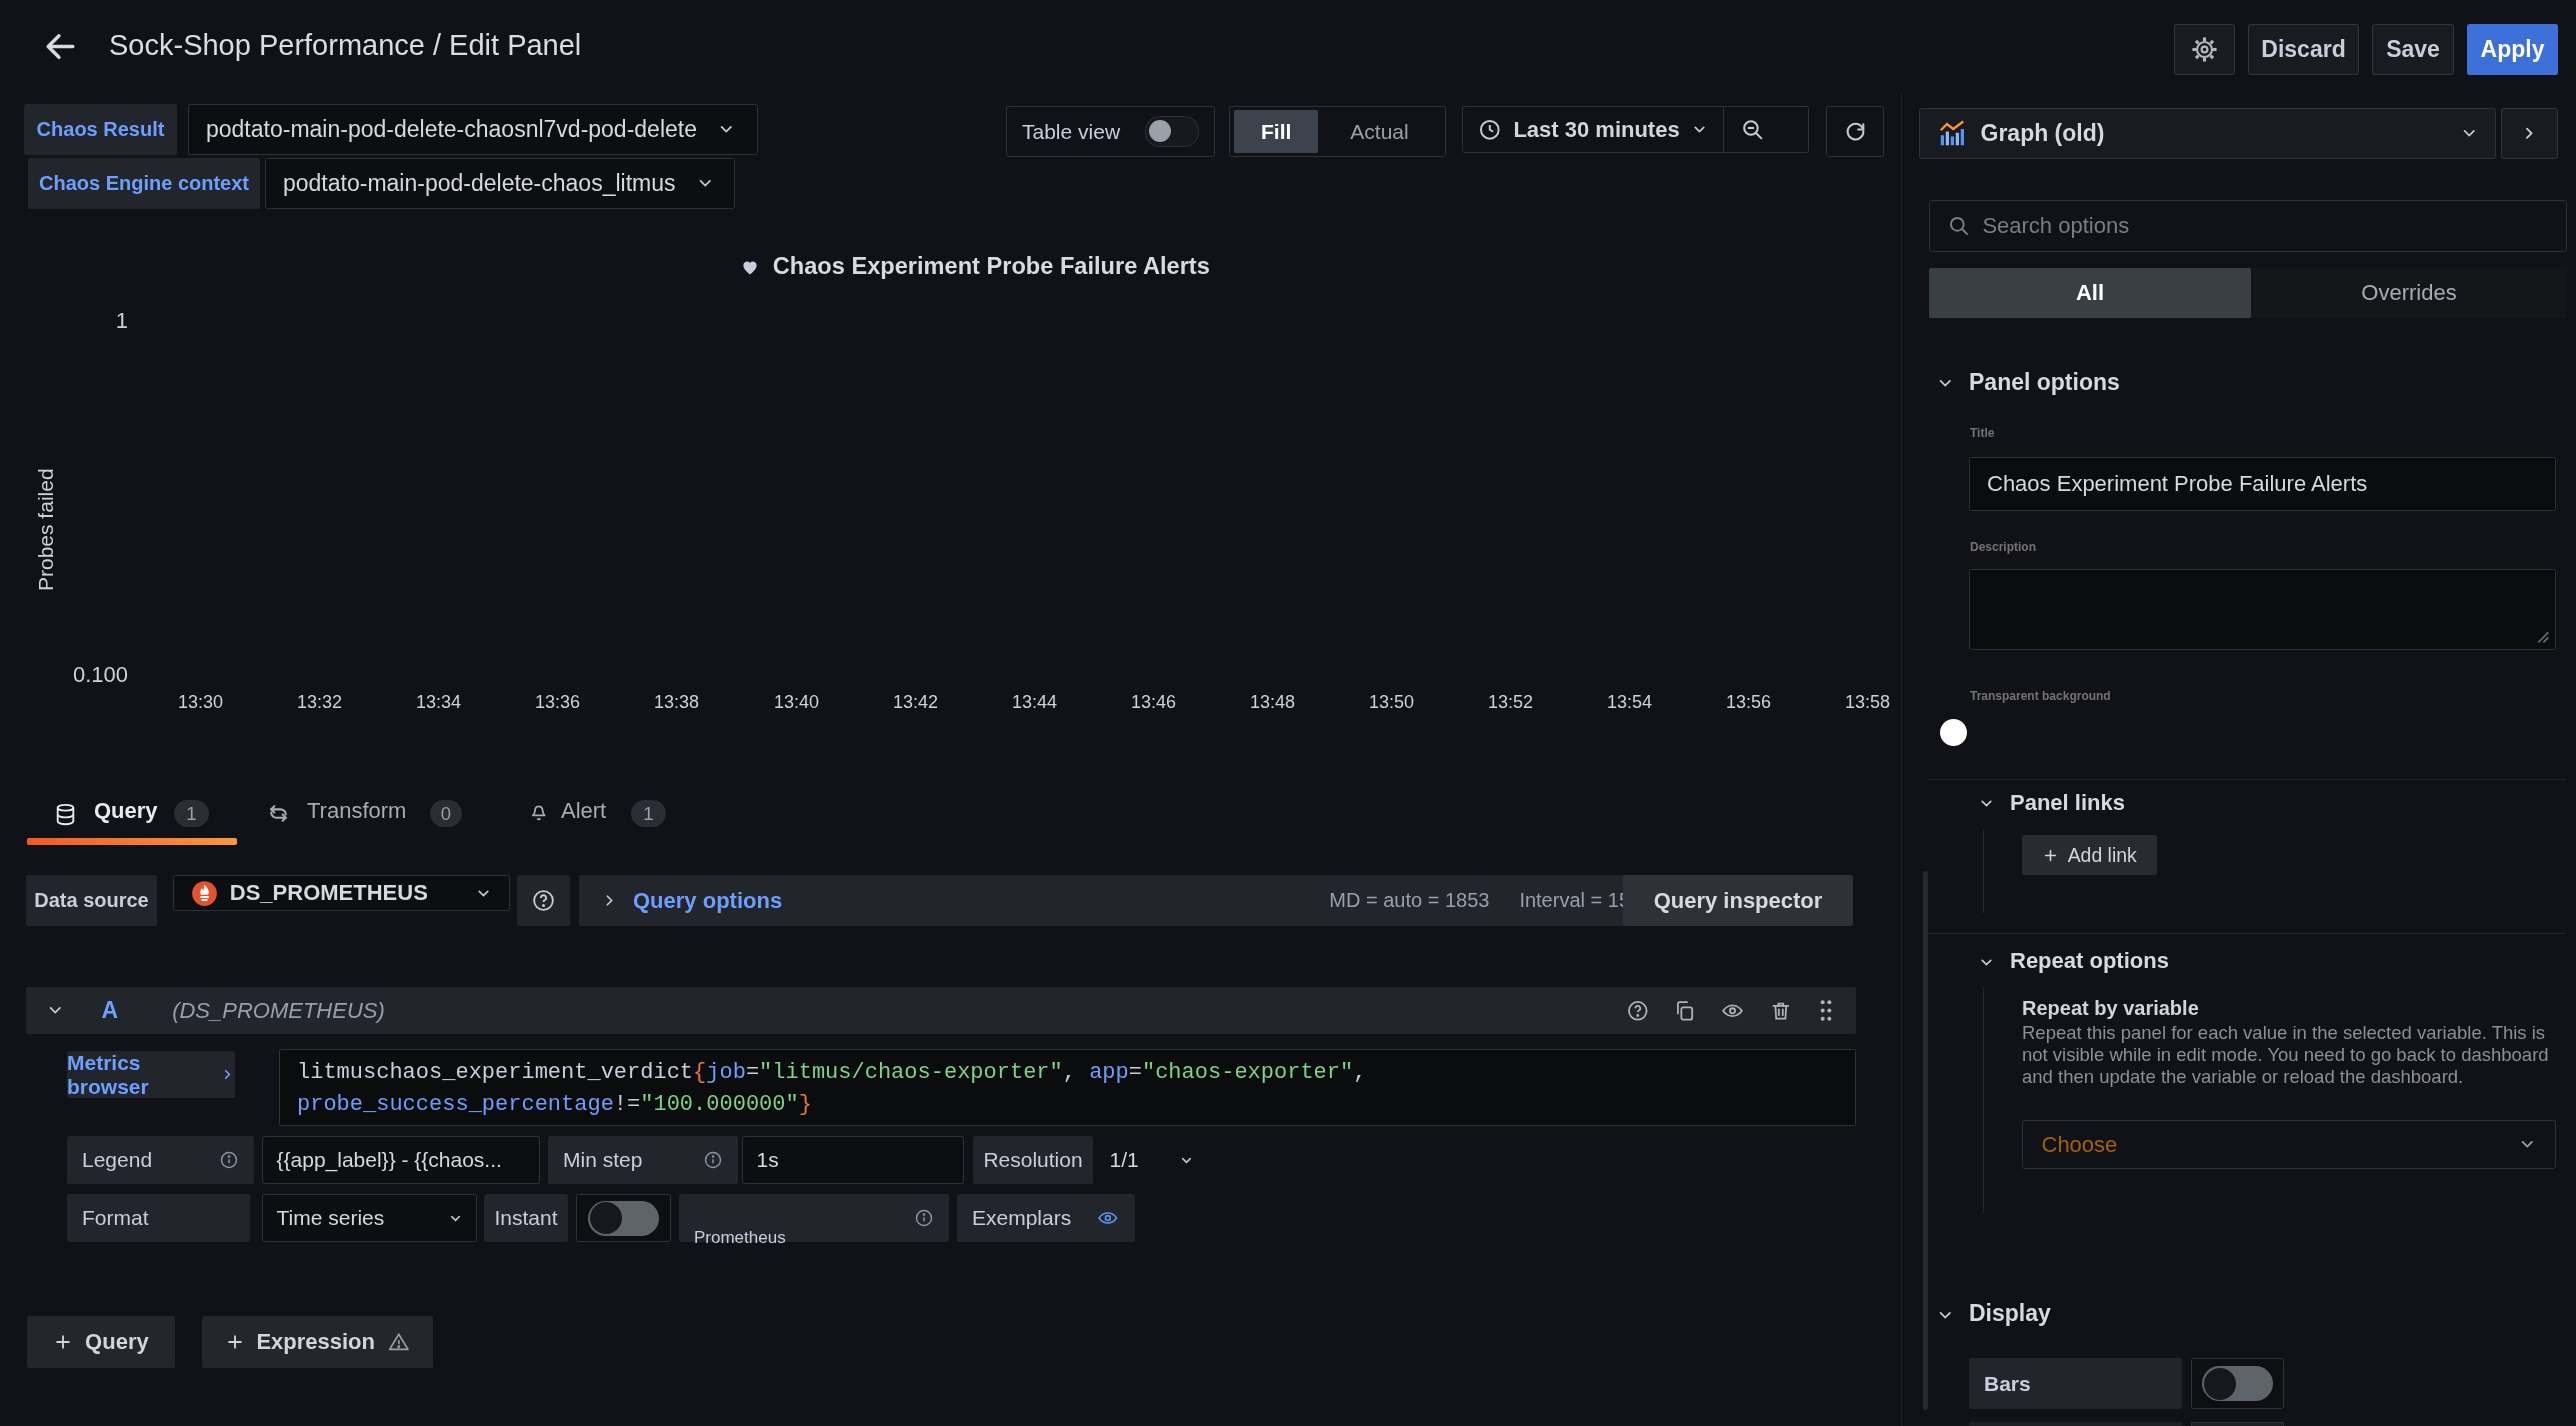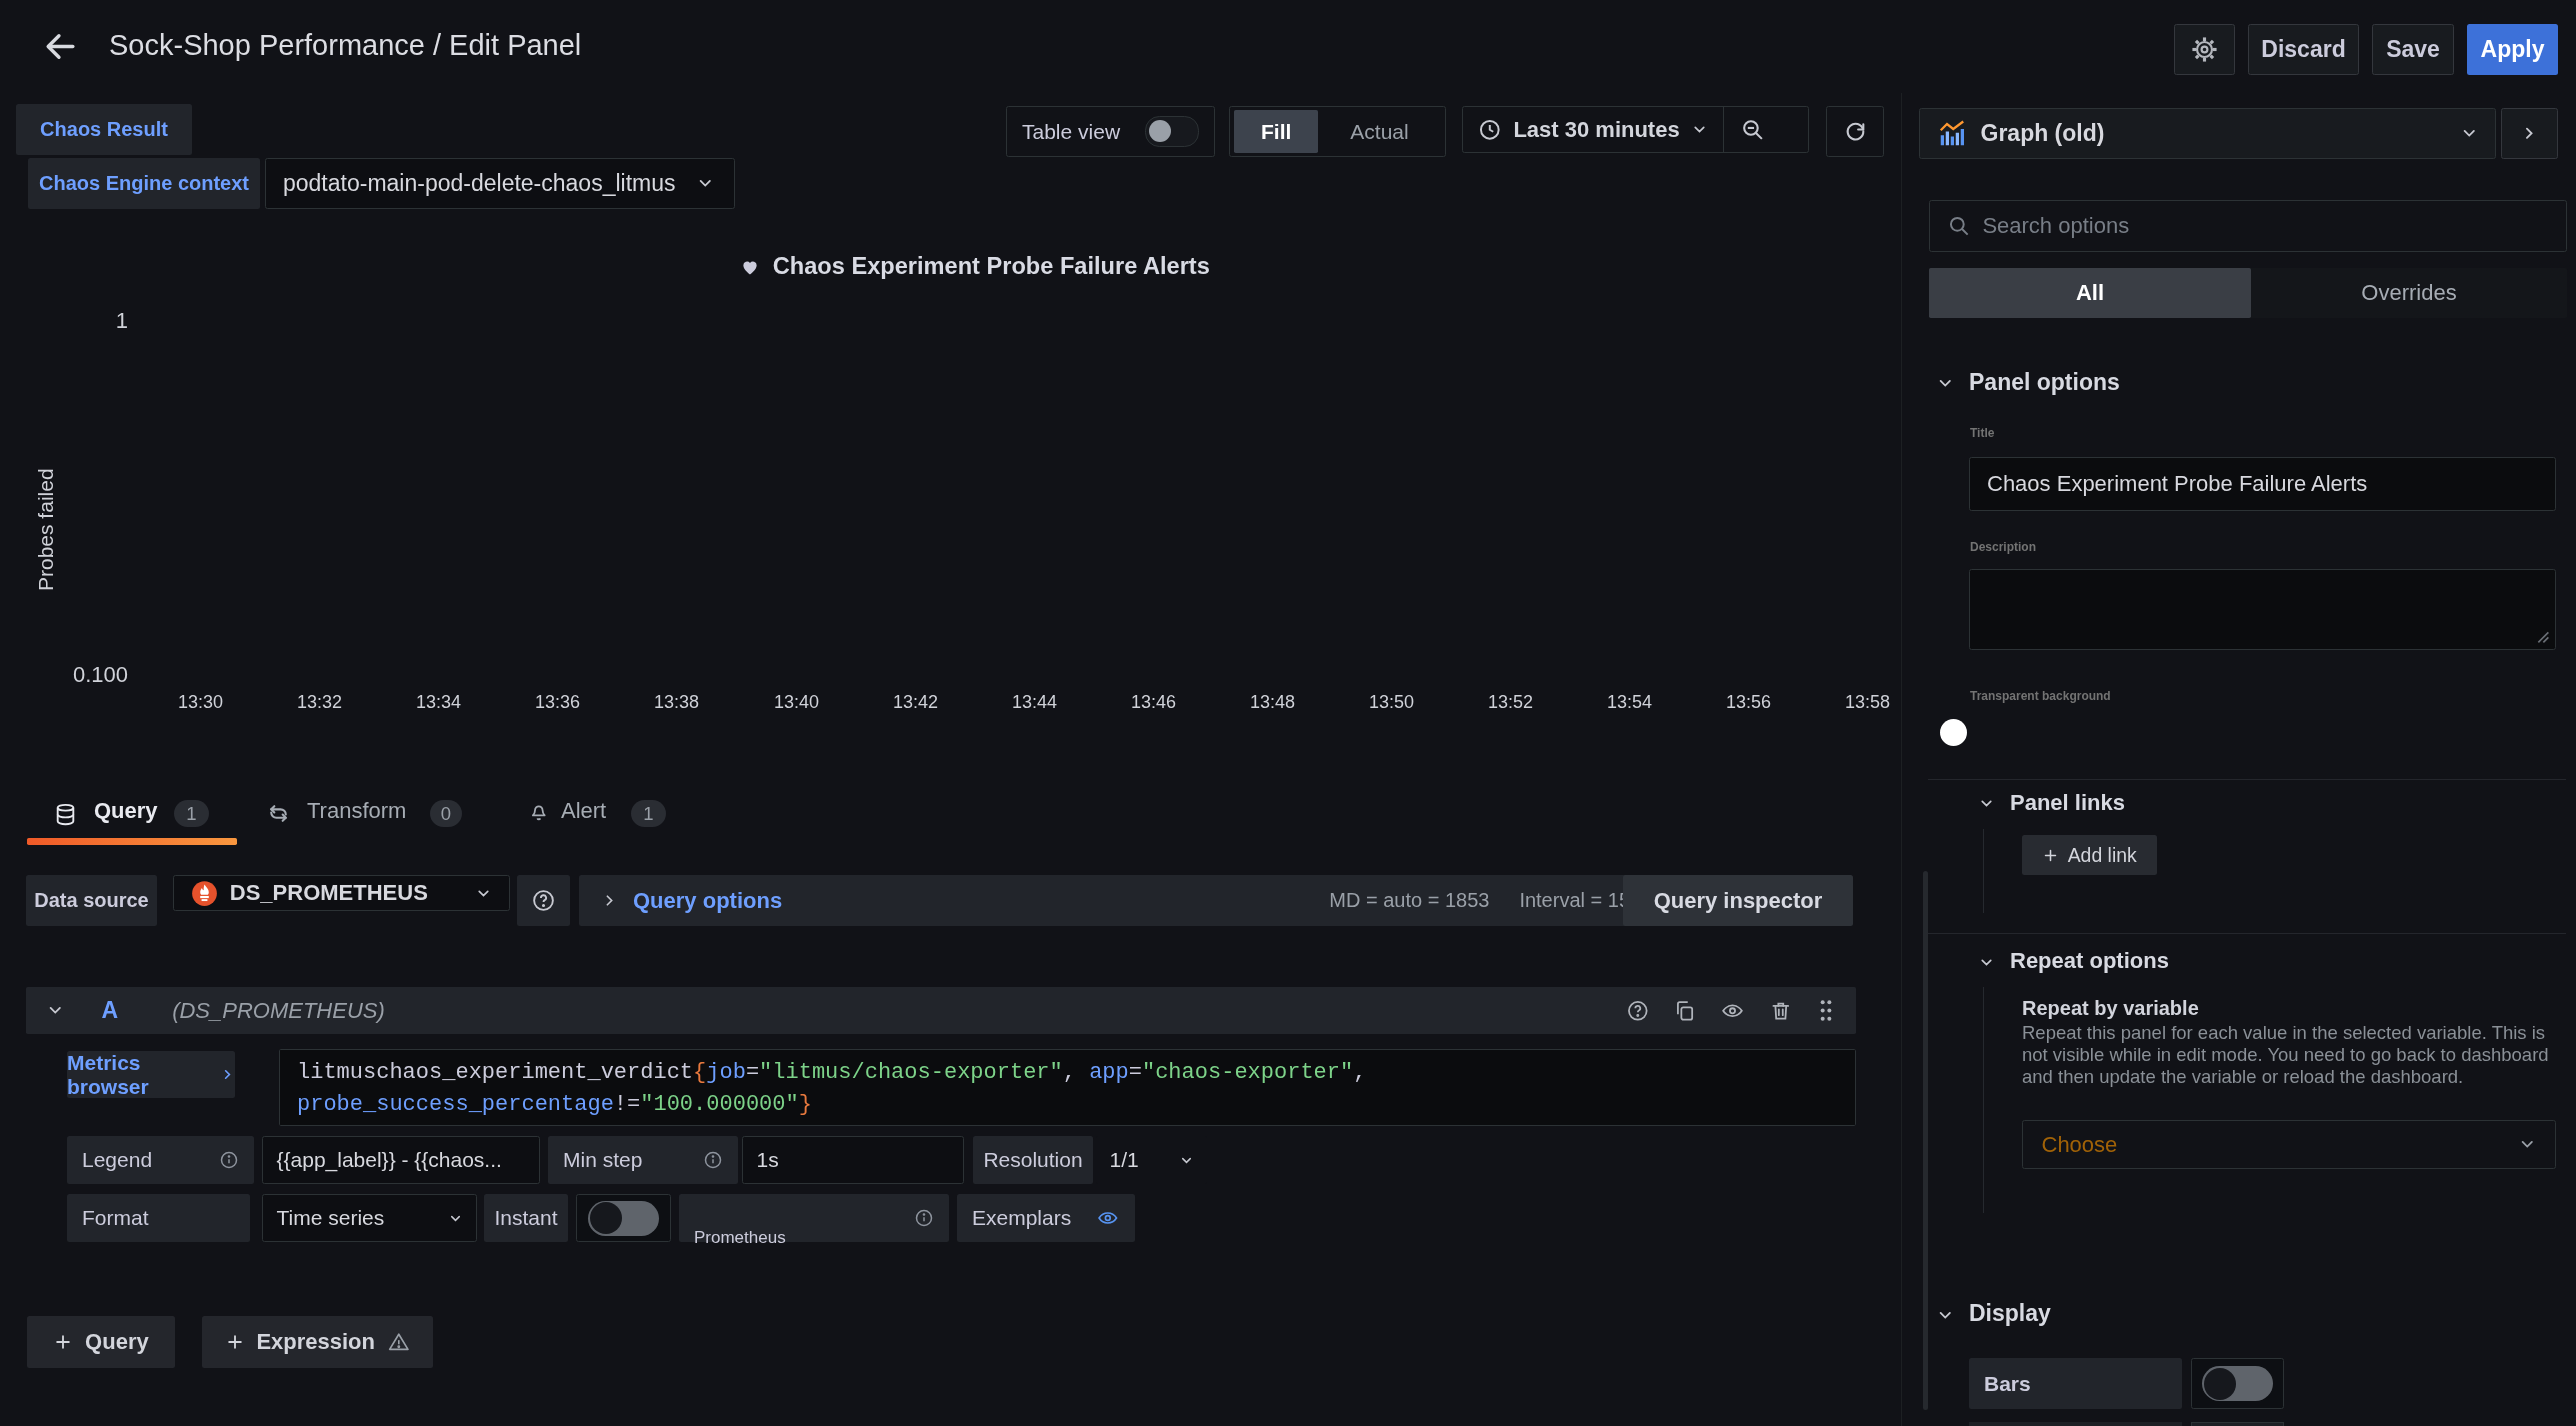--- a/index.html
+++ b/index.html
@@ -71,22 +71,30 @@
             </g>
           </svg>
       </span>
     </div>
     <div class="abs outline hdr-btn" style="left:2248px;top:24.4px;width:111px;height:51px;">Discard</div>
     <div class="abs outline hdr-btn" style="left:2372px;top:24.4px;width:82px;height:51px;">Save</div>
     <div class="abs apply" style="left:2467px;top:24.4px;width:91px;height:51px;">Apply</div>
   </div>
 
   
-  <div class="abs chip" style="left:16px;top:104px;width:176px;height:51px;justify-content:center;text-align:center;">
+  <div class="abs chip" style="left:24px;top:104px;width:153px;height:51px;justify-content:center;text-align:center;">
     <span class="blue" style="font-weight:700;font-size:20px;">Chaos Result</span>
+  </div>
+  <div class="abs sel" style="left:188px;top:104px;width:570px;height:51px;padding:0 17px;font-size:23px;">
+    <span>podtato-main-pod-delete-chaosnl7vd-pod-delete</span>
+    <span class="ic" style="margin-left:20px;">
+      <svg width="18.5" height="18.5" viewBox="0 0 24 24" fill="none" stroke="#c7c9d1" stroke-width="2.4" stroke-linecap="round">
+          <polyline points="6,9 12,15 18,9"></polyline>
+        </svg>
+    </span>
   </div>
   <div class="abs chip" style="left:28px;top:158px;width:232px;height:51px;justify-content:center;">
     <span class="blue" style="font-weight:700;font-size:20px;">Chaos Engine context</span>
   </div>
   <div class="abs sel" style="left:265px;top:158px;width:470px;height:51px;padding:0 17px;font-size:23px;">
     <span>podtato-main-pod-delete-chaos_litmus</span>
     <span class="ic" style="margin-left:20px;">
       <svg width="18.5" height="18.5" viewBox="0 0 24 24" fill="none" stroke="#c7c9d1" stroke-width="2.4" stroke-linecap="round">
           <polyline points="6,9 12,15 18,9"></polyline>
         </svg>

